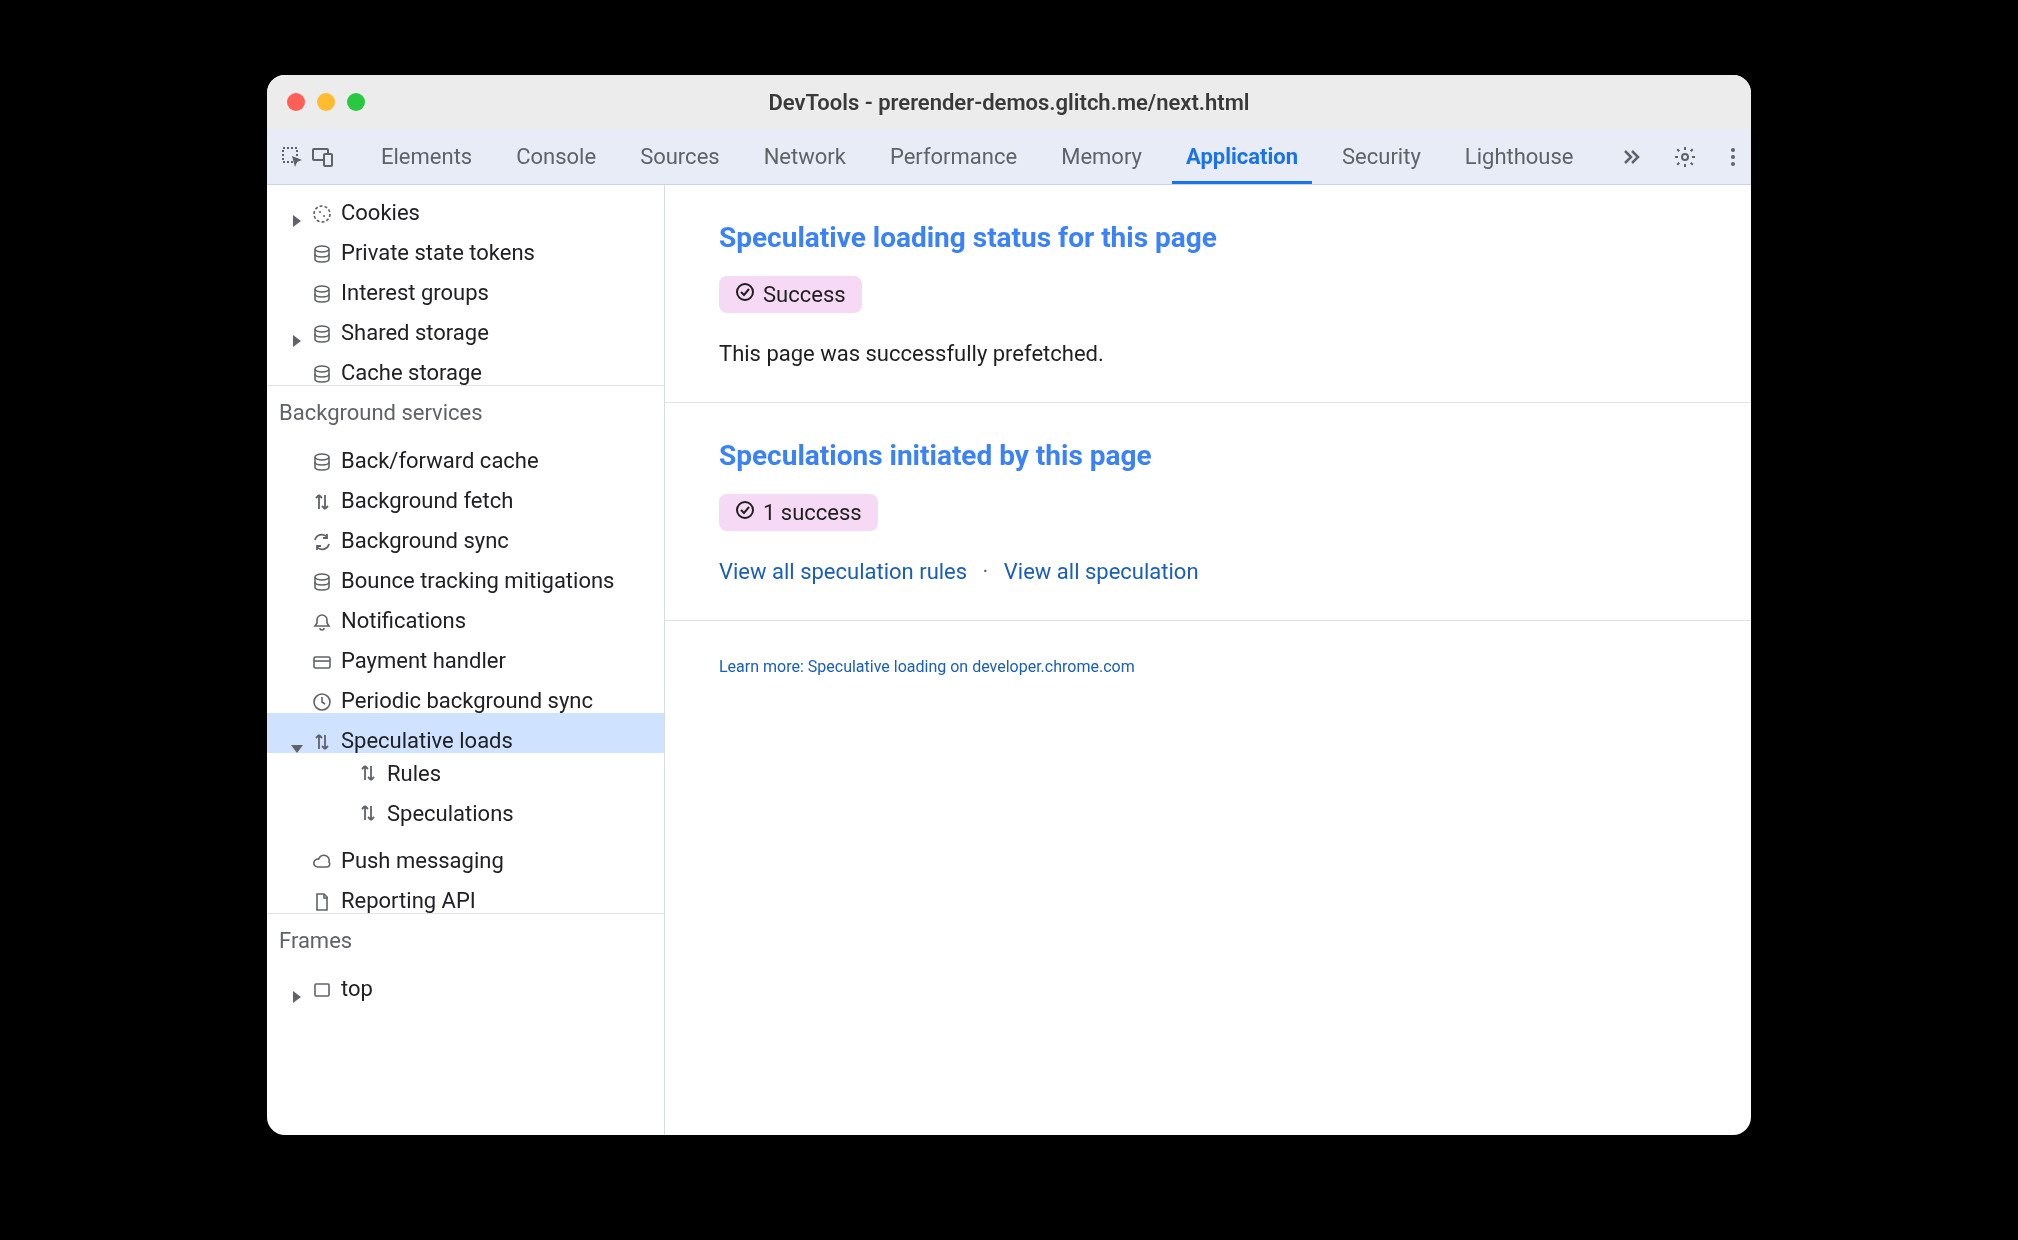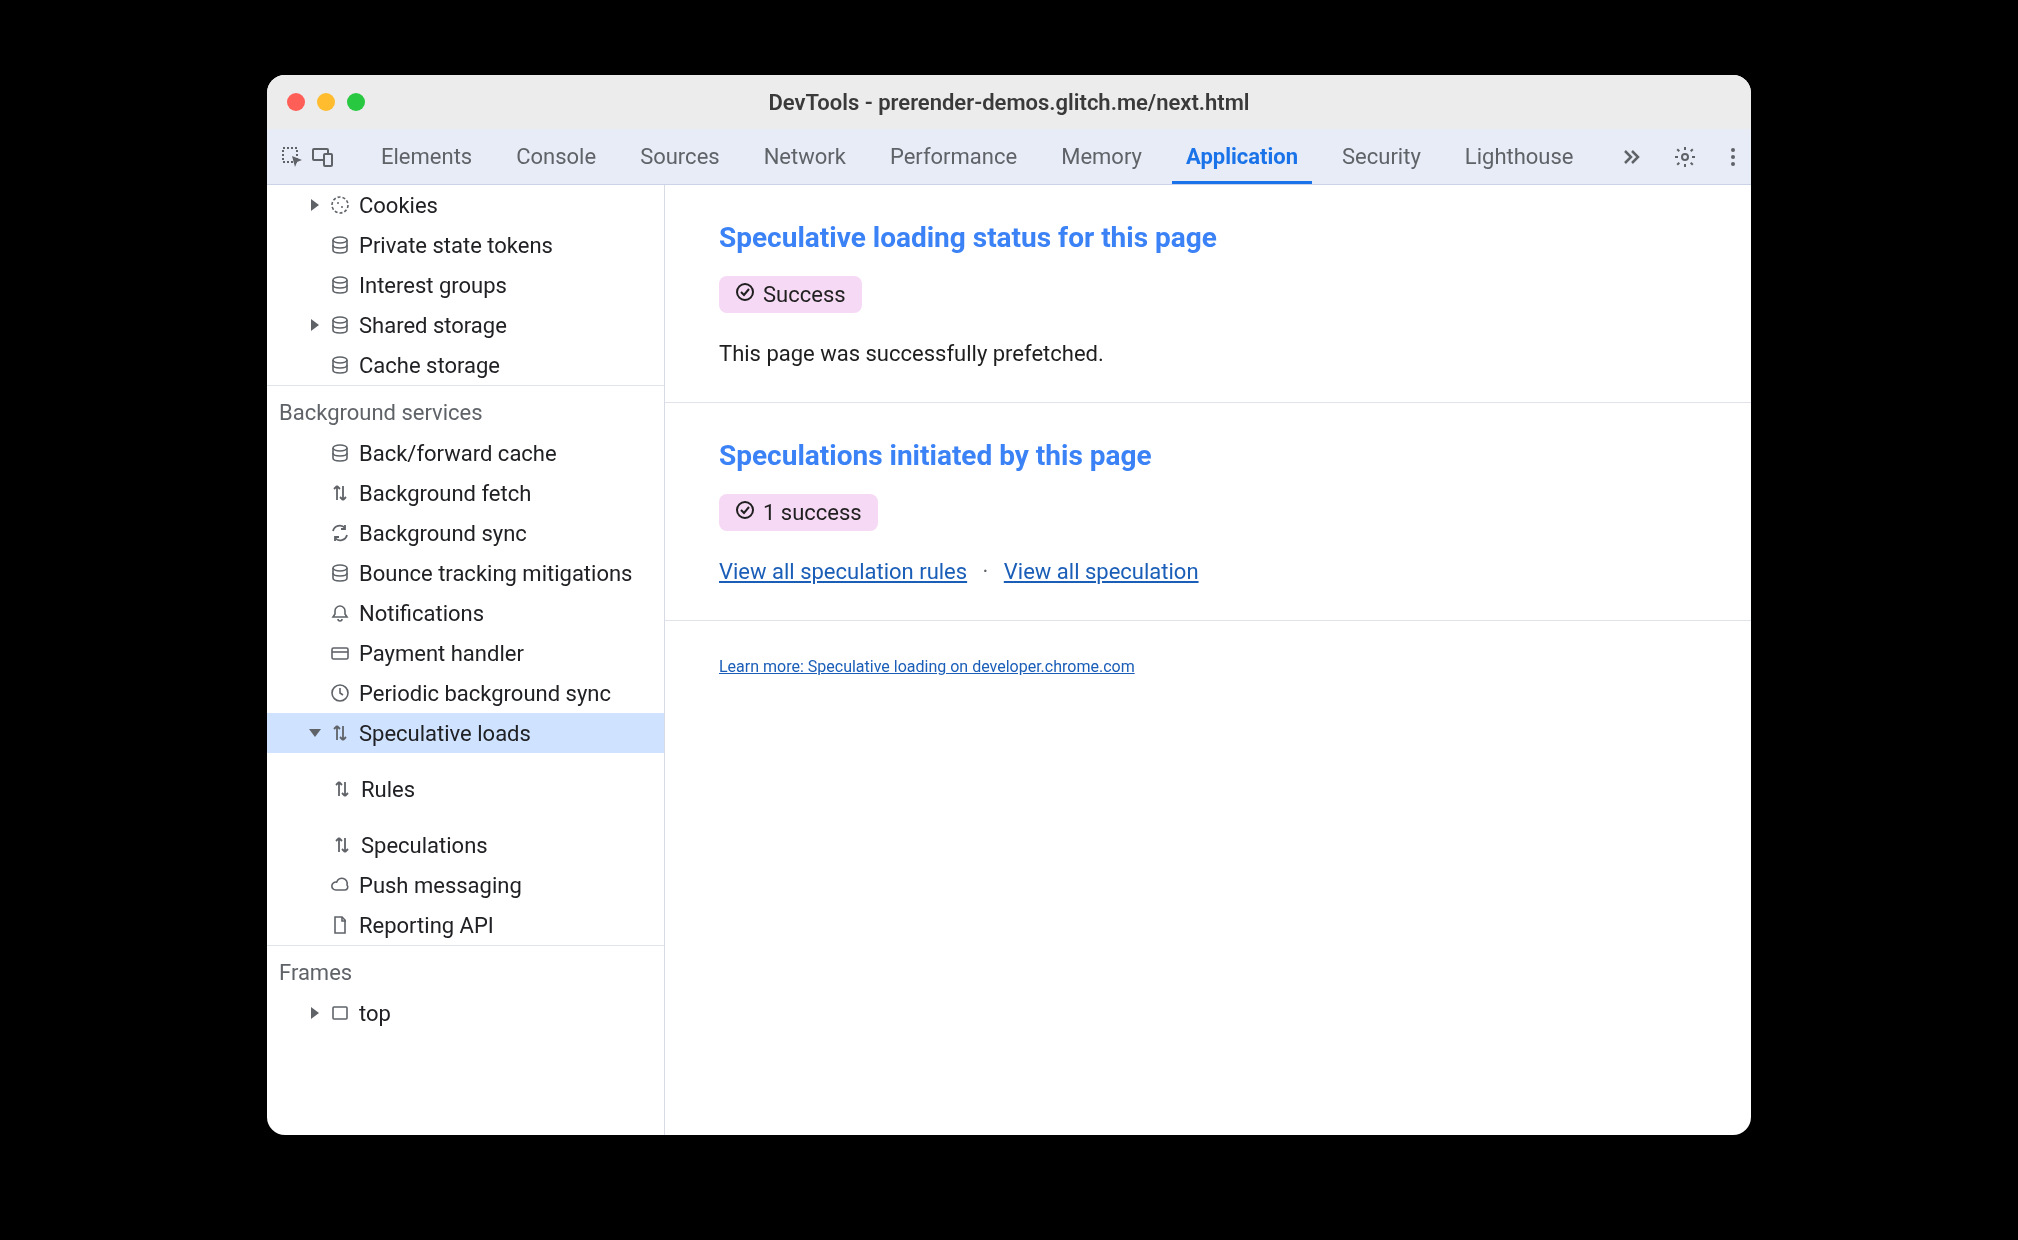--- a/index.html
+++ b/index.html
@@ -77,22 +77,22 @@
     color: #202124;
   }
   .side-item {
     display: flex; align-items: center;
     height: 40px;
     padding-left: 18px;
     gap: 8px;
     cursor: pointer;
     white-space: nowrap;
   }
-  .side-item.lvl1 { padding-left: 42px; }
-  .side-item.lvl2 { padding-left: 44px; margin-top: 16px; }
+  .side-item.lvl1 { padding-left: 24px; align-items: flex-end; }
+  .side-item.lvl2 { padding-left: 70px; }
   .side-item.selected { background: #cfe2ff; }
   .side-header {
     padding: 14px 12px 8px 12px;
     font-size: 22px;
     color: #5f6368;
     border-top: 1px solid #e0e3ea;
   }
   .tri {
     width: 0; height: 0;
     border-left: 6px solid transparent;
@@ -117,21 +117,21 @@
     display: inline-flex; align-items: center; gap: 8px;
     background: #f6d9f4;
     border-radius: 8px;
     padding: 6px 16px;
     font-size: 22px;
     color: #1f1f1f;
   }
   .badge svg { color: #1f1f1f; }
   .desc { font-size: 22px; color: #1f1f1f; margin-top: 28px; }
   .links { margin-top: 28px; font-size: 22px; }
-  .link { color: #1a5eb8; text-decoration: underline; cursor: pointer; }
+  .link { color: #1a5eb8; cursor: pointer; }
   .dot { color: #5f6368; margin: 0 10px; }
 </style>
 </head>
 <body>
 
 <div class="window">
 
   <div class="titlebar">
     <div class="traffic">
       <div class="tl red"></div>

